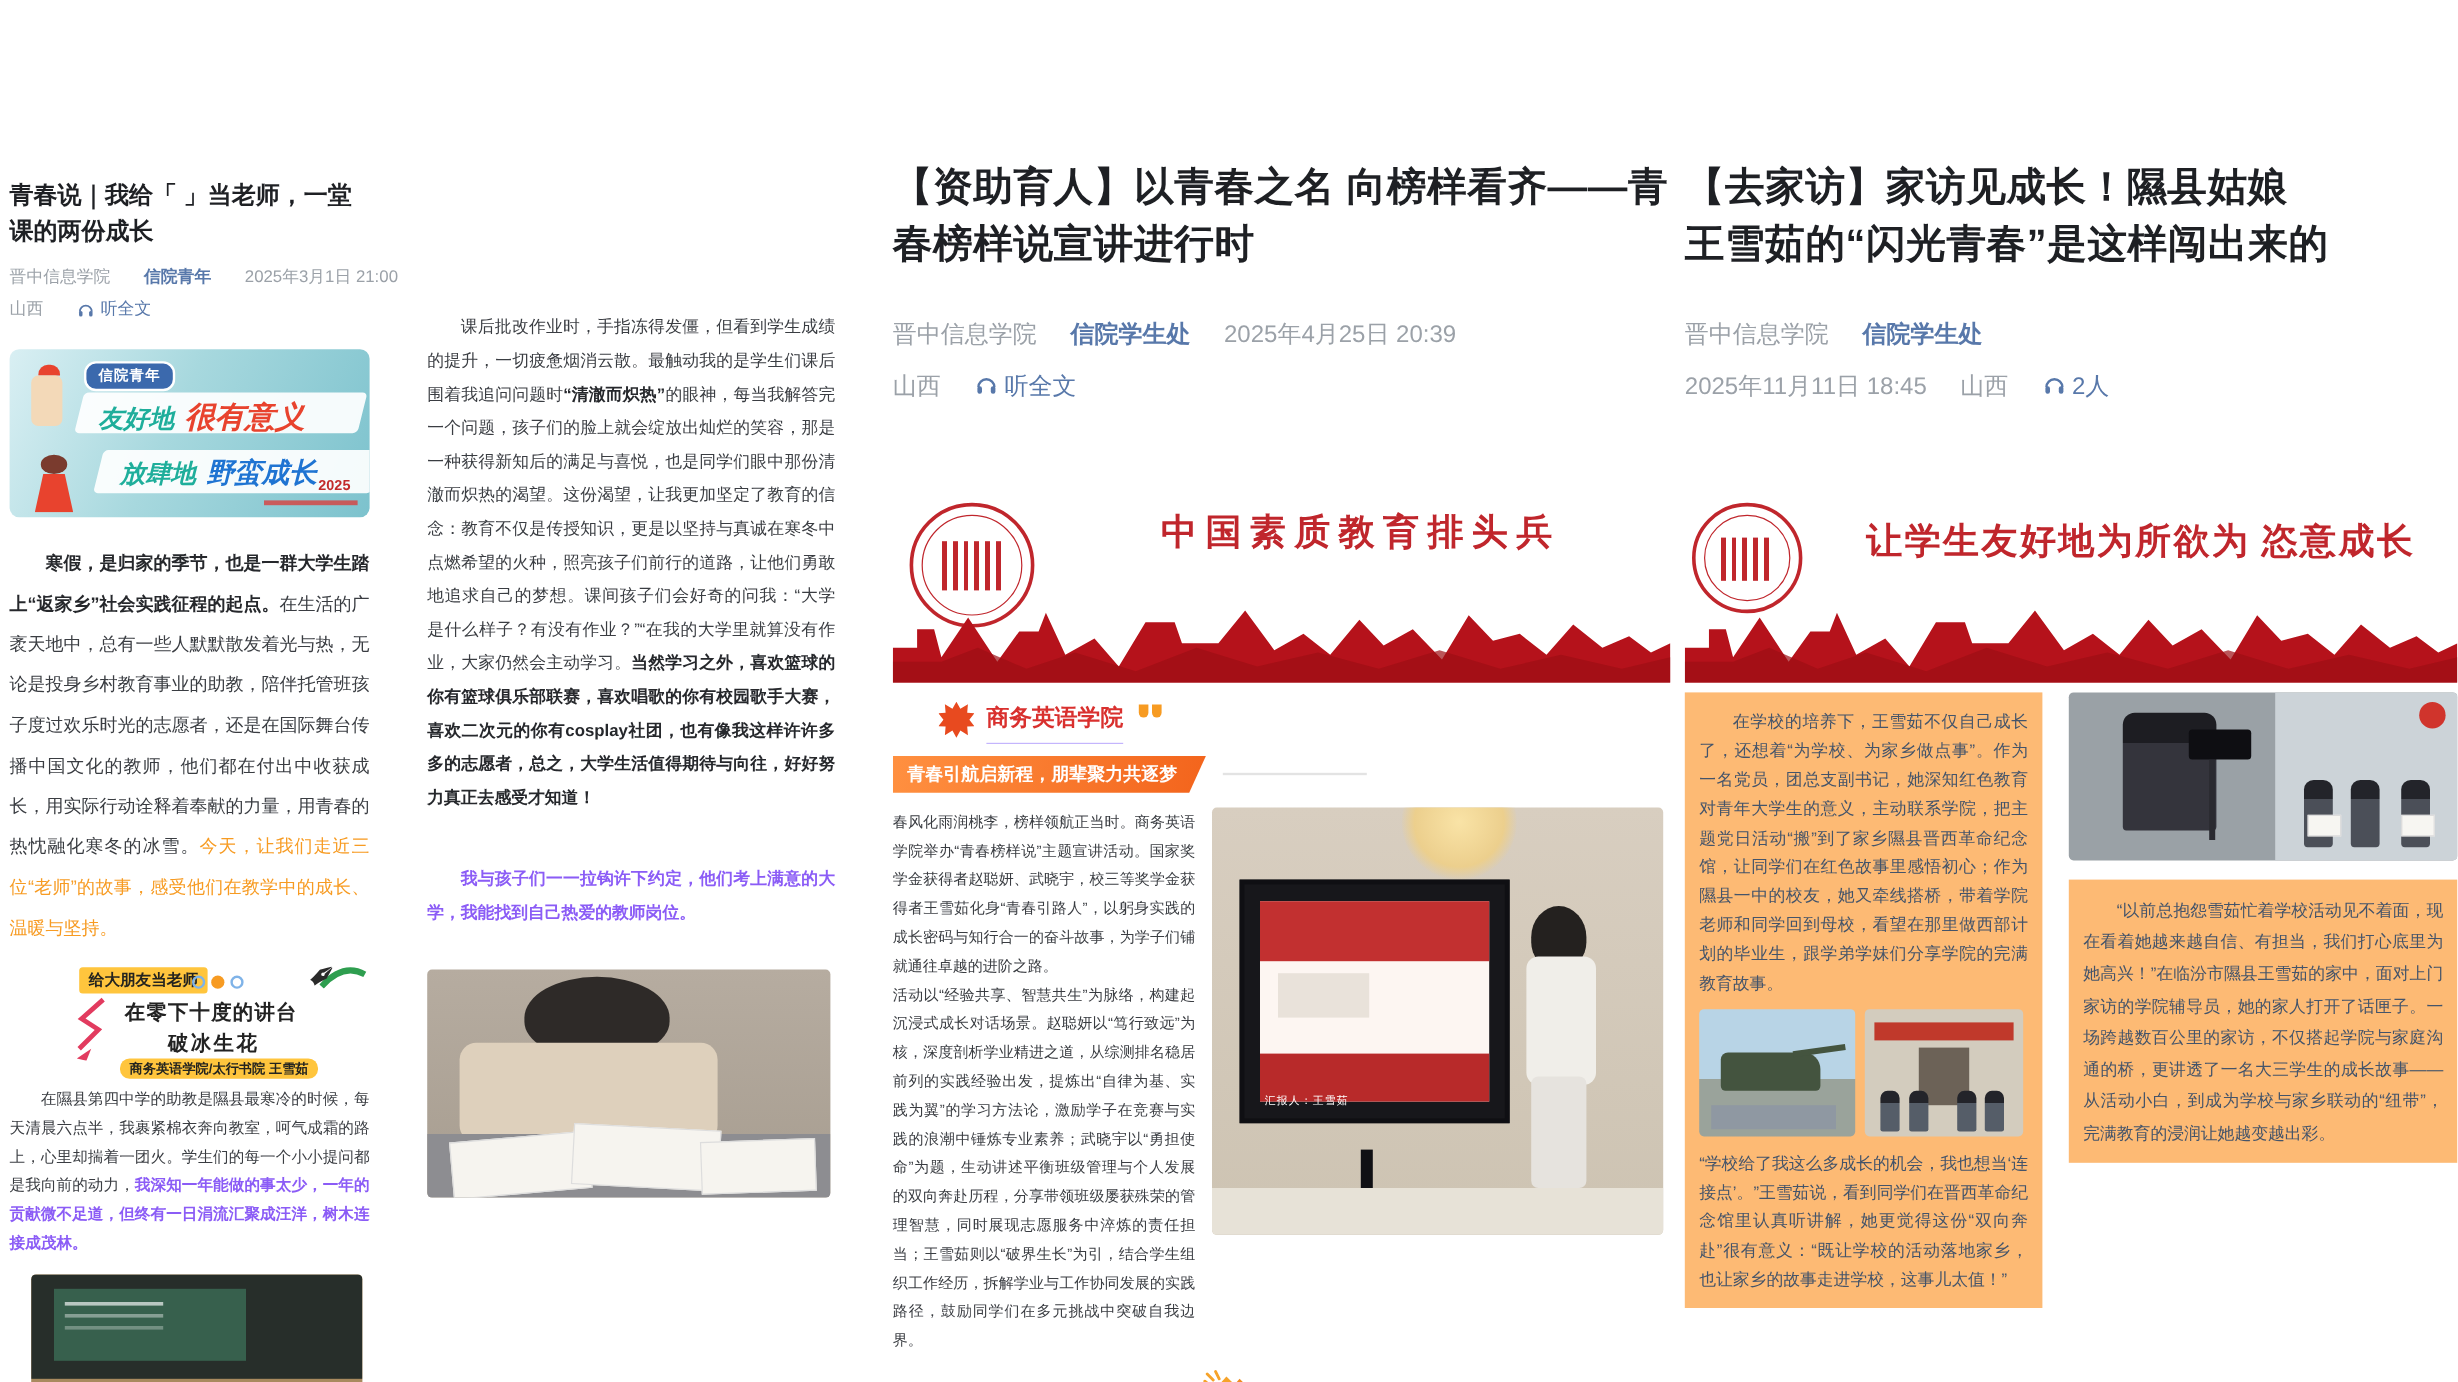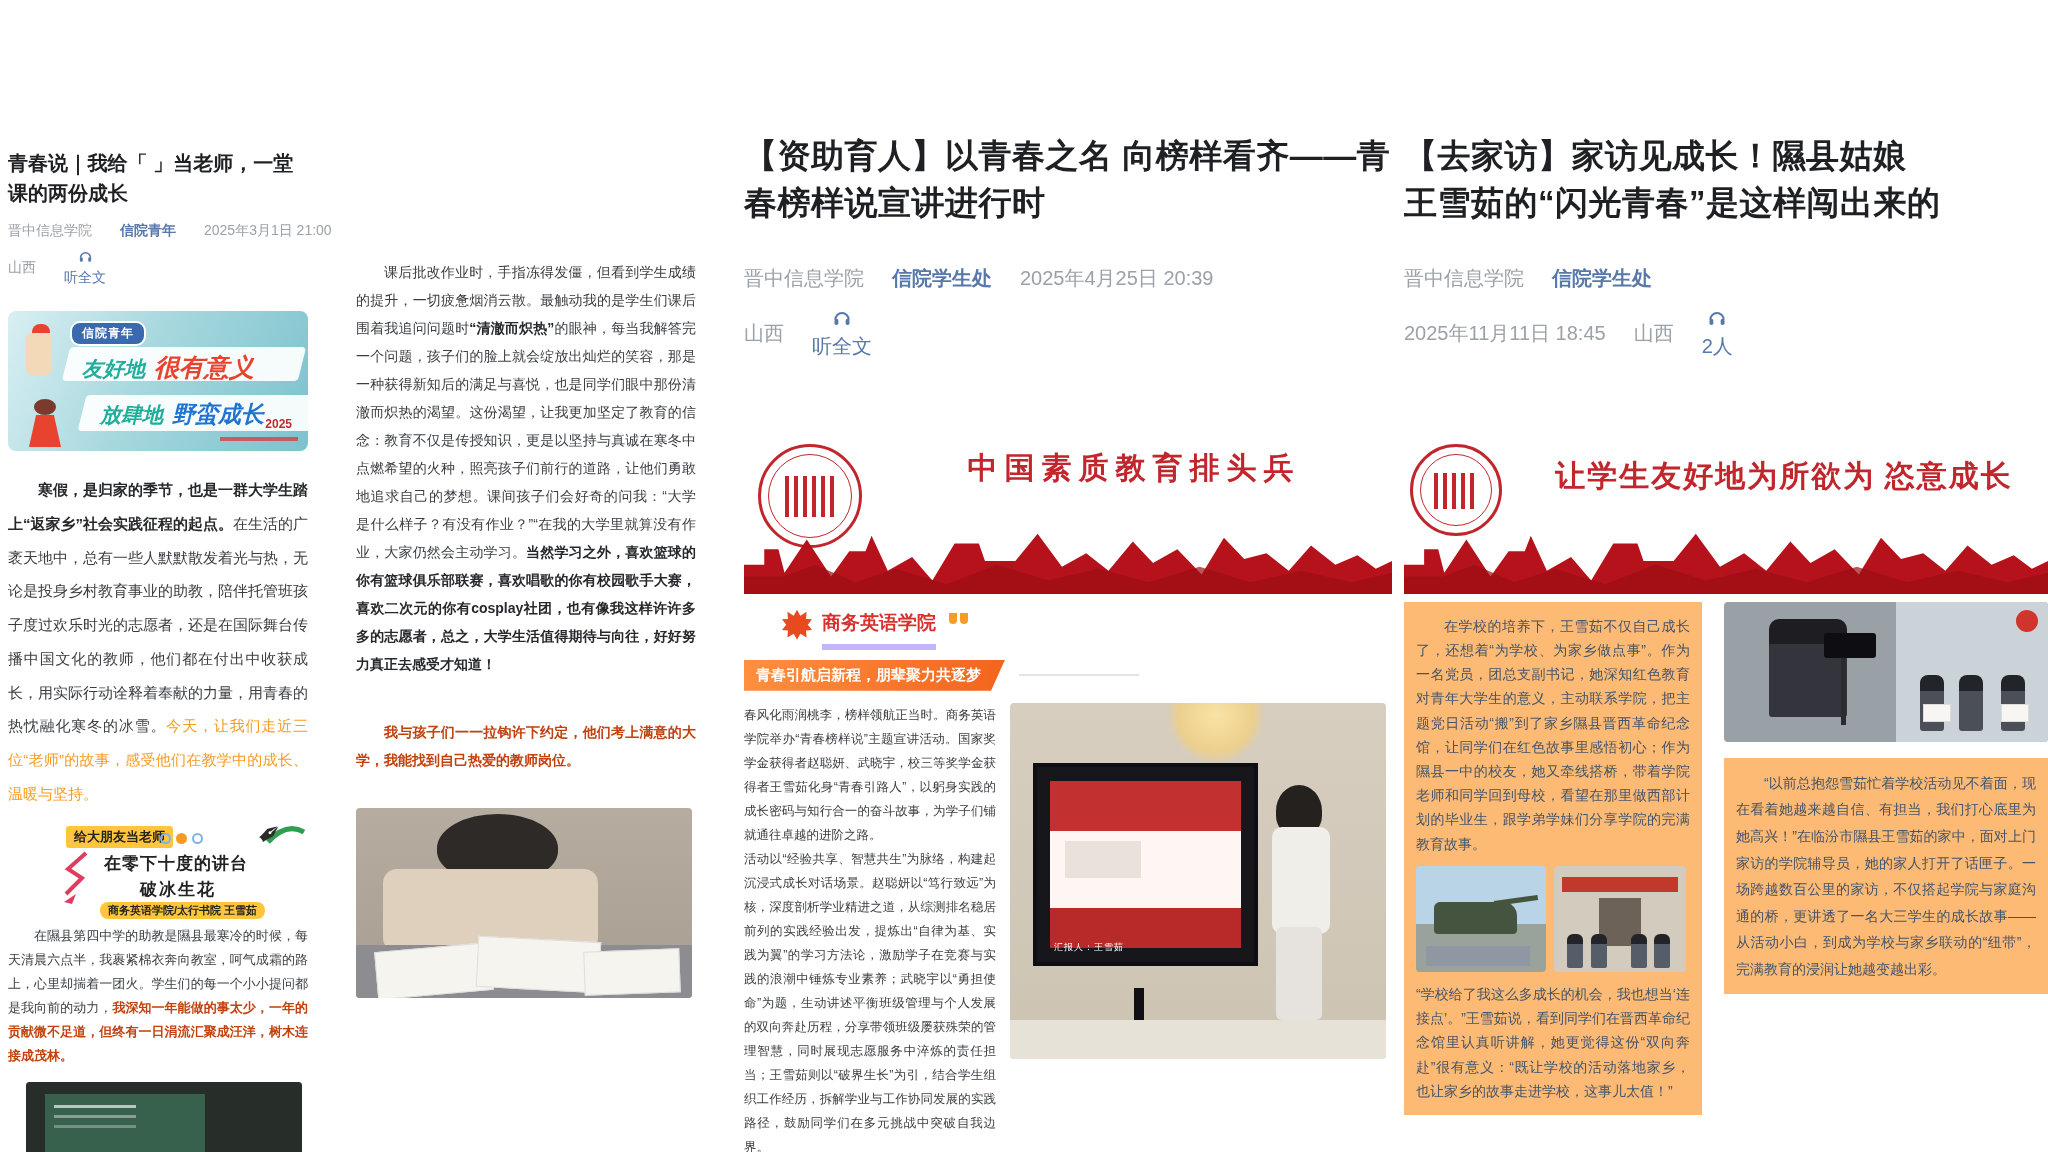--- a/index.html
+++ b/index.html
@@ -15,21 +15,21 @@
   .title-sm{margin-top:148px;font-size:20px;line-height:1.5;font-weight:700;color:#1e2024;}
   .title-lg{font-size:33px;line-height:1.42;font-weight:700;color:#1e2024;letter-spacing:.5px;}
   .c3 .title-lg{margin-top:133px;}
   .c4 .title-lg{margin-top:133px;}
   .meta{display:flex;align-items:center;gap:28px;color:#9ba1a8;white-space:nowrap;}
   .c1 .meta{font-size:14px;margin-top:14px;}
   .c1 .meta.m2{margin-top:9px;}
   .c3 .meta,.c4 .meta{font-size:20px;margin-top:38px;}
   .c3 .meta.m2,.c4 .meta.m2{margin-top:16px;}
   .acct{color:#5878aa;font-weight:700;}
-  .listen{color:#5878aa;display:inline-flex;align-items:center;gap:5px;flex-direction:column;}
+  .listen{color:#5878aa;display:inline-flex;align-items:center;gap:5px;}
   .hp-ic{display:inline-block;}
 
   
   .banner1{position:relative;margin-top:24px;height:140px;border-radius:8px;overflow:hidden;
            background:linear-gradient(115deg,#d9eff3 0%,#a7d8de 45%,#7cc2cd 100%);}
   .b1-strip{position:absolute;background:rgba(255,255,255,.92);transform:skewX(-14deg);border-radius:4px;}
   .sA{left:58px;top:36px;width:236px;height:34px;}
   .sB{left:74px;top:84px;width:232px;height:36px;}
   .b1-badge{position:absolute;left:62px;top:10px;background:#3b69ad;border:2px solid #fff;color:#fff;
             font-size:12px;font-weight:700;padding:2px 10px;border-radius:10px;letter-spacing:1px;}
@@ -45,21 +45,21 @@
   .figbody{position:absolute;left:18px;top:22px;width:26px;height:42px;background:#f3d9b8;border-radius:6px;}
   .fighair{position:absolute;left:26px;bottom:36px;width:22px;height:16px;background:#7a3b2e;border-radius:50%;}
   .figdress{position:absolute;left:21px;bottom:4px;width:32px;height:32px;background:#e8432e;
             clip-path:polygon(22% 0,78% 0,100% 100%,0 100%);}
 
   
   .p1{margin-top:22px;font-size:15px;line-height:2.25;text-align:justify;}
   .indent{text-indent:2em;}
   .lead-b{font-weight:700;color:#26282c;}
   .hl{color:#f79b22;}
-  .hl-b{color:#c2410c;font-weight:700;}
+  .hl-b{color:#8b5cf6;font-weight:700;}
   .p2{margin-top:10px;font-size:13px;line-height:1.85;text-align:justify;}
 
   
   .graphic1{position:relative;margin-top:6px;height:88px;}
   .g-tag{background:#ffc53d;color:#24241f;font-weight:700;display:inline-block;}
   .g-top{position:absolute;left:58px;top:0;font-size:13px;padding:2px 8px;border-radius:3px;}
   .g-dots{position:absolute;left:152px;top:7px;display:flex;gap:5px;}
   .dot{width:11px;height:11px;border-radius:50%;box-sizing:border-box;}
   .dot-o{border:2px solid #7fb3e8;}
   .dot-f{background:#f79b22;}
@@ -92,21 +92,21 @@
   .seal-ring{position:absolute;inset:7px;border:1px solid #c0262c;border-radius:50%;}
   .slogan{position:absolute;color:#c0262c;font-weight:700;text-align:center;
           font-family:"Liberation Serif","DejaVu Serif",serif;white-space:nowrap;}
   .banner3 .sl1{left:160px;top:4px;width:460px;font-size:30px;letter-spacing:7px;}
   .banner3 .sl2{left:140px;top:48px;width:500px;font-size:28px;letter-spacing:2px;}
   .banner4 .sl1{left:120px;top:12px;width:520px;font-size:30px;letter-spacing:2px;}
   .skyline{position:absolute;left:0;bottom:0;width:100%;height:68px;}
   .section-head{margin:16px 0 0 38px;display:flex;align-items:flex-start;gap:10px;}
   .starburst{width:30px;height:30px;background:#e84a1f;flex:none;
     clip-path:polygon(50% 0,61% 20%,82% 7%,80% 31%,100% 32%,86% 50%,100% 68%,80% 69%,82% 93%,61% 80%,50% 100%,39% 80%,18% 93%,20% 69%,0 68%,14% 50%,0 32%,20% 31%,18% 7%,39% 20%);}
-  .section-label{font-size:19px;font-weight:700;color:#d9302e;border-bottom:6px solid #c4b5fd;padding-bottom:8px;}
+  .section-label{font-size:19px;font-weight:700;color:#d9302e;border-bottom:1px solid #c4b5fd;padding-bottom:8px;}
   .qmark{display:inline-block;width:8px;height:11px;background:#f79b22;border-radius:0 0 6px 6px;margin-left:3px;}
   .tag-orange{margin-top:10px;display:inline-block;background:linear-gradient(100deg,#ff9040,#f3641c);
               color:#fff;font-weight:700;font-size:15px;padding:6px 24px 6px 12px;
               clip-path:polygon(0 0,100% 0,calc(100% - 14px) 100%,0 100%);}
   .tag-rule{display:inline-block;width:120px;height:2px;background:#e3e3e3;margin-left:14px;vertical-align:middle;}
   .c3-body{display:flex;gap:14px;margin-top:12px;}
   .c3-text{width:252px;font-size:12.5px;line-height:1.92;text-align:justify;color:#3a3d42;}
   .photo3{width:376px;height:356px;background:linear-gradient(#d8cec0,#cdc3b2);}
   .ph3-lamp{position:absolute;left:42%;top:-10%;width:96px;height:96px;border-radius:50%;
             background:radial-gradient(circle,#f9e3a6 0%,#eccf8d 55%,rgba(236,207,141,0) 72%);}

